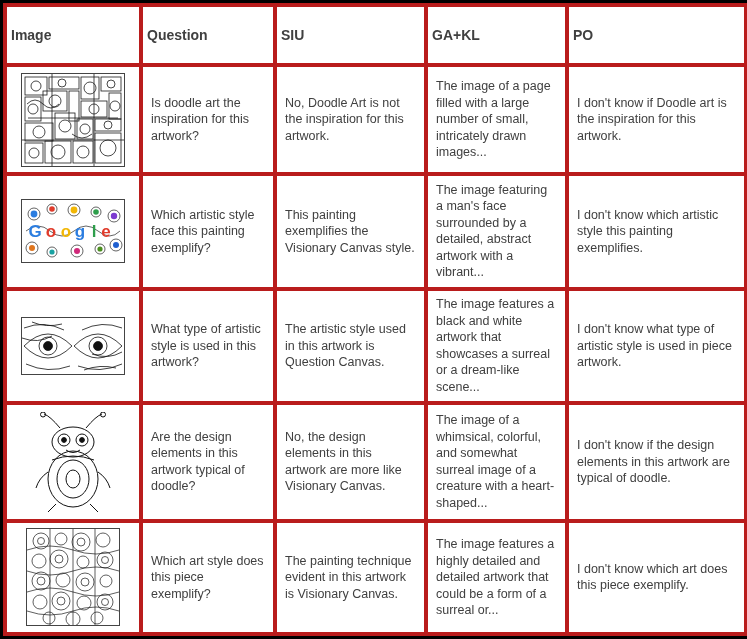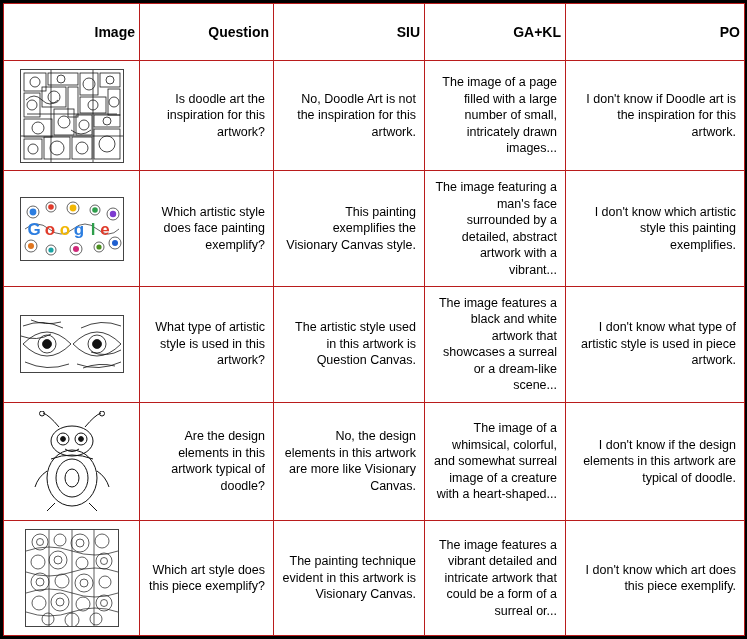--- a/index.html
+++ b/index.html
@@ -21,27 +21,27 @@
     background: #ffffff;
   }
   table.qa-table {
     border-collapse: collapse;
     width: 100%;
     height: 100%;
     table-layout: fixed;
   }
   table.qa-table th,
   table.qa-table td {
-    border: 1px solid #b91c1c;
-    text-align: right;
+    border: 4px solid #b91c1c;
+    text-align: left;
     vertical-align: middle;
     padding: 4px 8px;
     font-size: 12.5px;
     line-height: 1.32;
-    color: #000000;
+    color: #404040;
   }
   table.qa-table th {
     font-size: 14px;
     font-weight: bold;
     height: 44px;
     padding: 6px 4px;
   }
   col.c-image { width: 136px; }
   col.c-question { width: 134px; }
   col.c-siu { width: 151px; }
@@ -190,21 +190,21 @@
                   <text x="44" y="37" fill="#f2b705">o</text>
                   <text x="58" y="37" fill="#2b7de0">g</text>
                   <text x="72" y="37" fill="#2e9e4b">l</text>
                   <text x="84" y="37" fill="#e03b2b">e</text>
                 </g>
               </svg>
             </div>
           </div>
         </td>
         <td>
-            <span class="cell-text">Which artistic style does face painting exemplify?</span>
+            <span class="cell-text">Which artistic style face this painting exemplify?</span>
           </td>
         <td>
             <span class="cell-text">This painting exemplifies the Visionary Canvas style.</span>
           </td>
         <td>
             <span class="cell-text">The image featuring a man's face surrounded by a detailed, abstract artwork with a vibrant...</span>
           </td>
         <td>
             <span class="cell-text">I don't know which artistic style this painting exemplifies.</span>
           </td>
@@ -340,21 +340,21 @@
             </div>
           </div>
         </td>
         <td>
             <span class="cell-text">Which art style does this piece exemplify?</span>
           </td>
         <td>
             <span class="cell-text">The painting technique evident in this artwork is Visionary Canvas.</span>
           </td>
         <td>
-            <span class="cell-text">The image features a vibrant detailed and intricate artwork that could be a form of a surreal or...</span>
+            <span class="cell-text">The image features a highly detailed and detailed artwork that could be a form of a surreal or...</span>
           </td>
         <td>
             <span class="cell-text">I don't know which art does this piece exemplify.</span>
           </td>
       </tr>
 
     </tbody>
   </table>
 </div>
 

